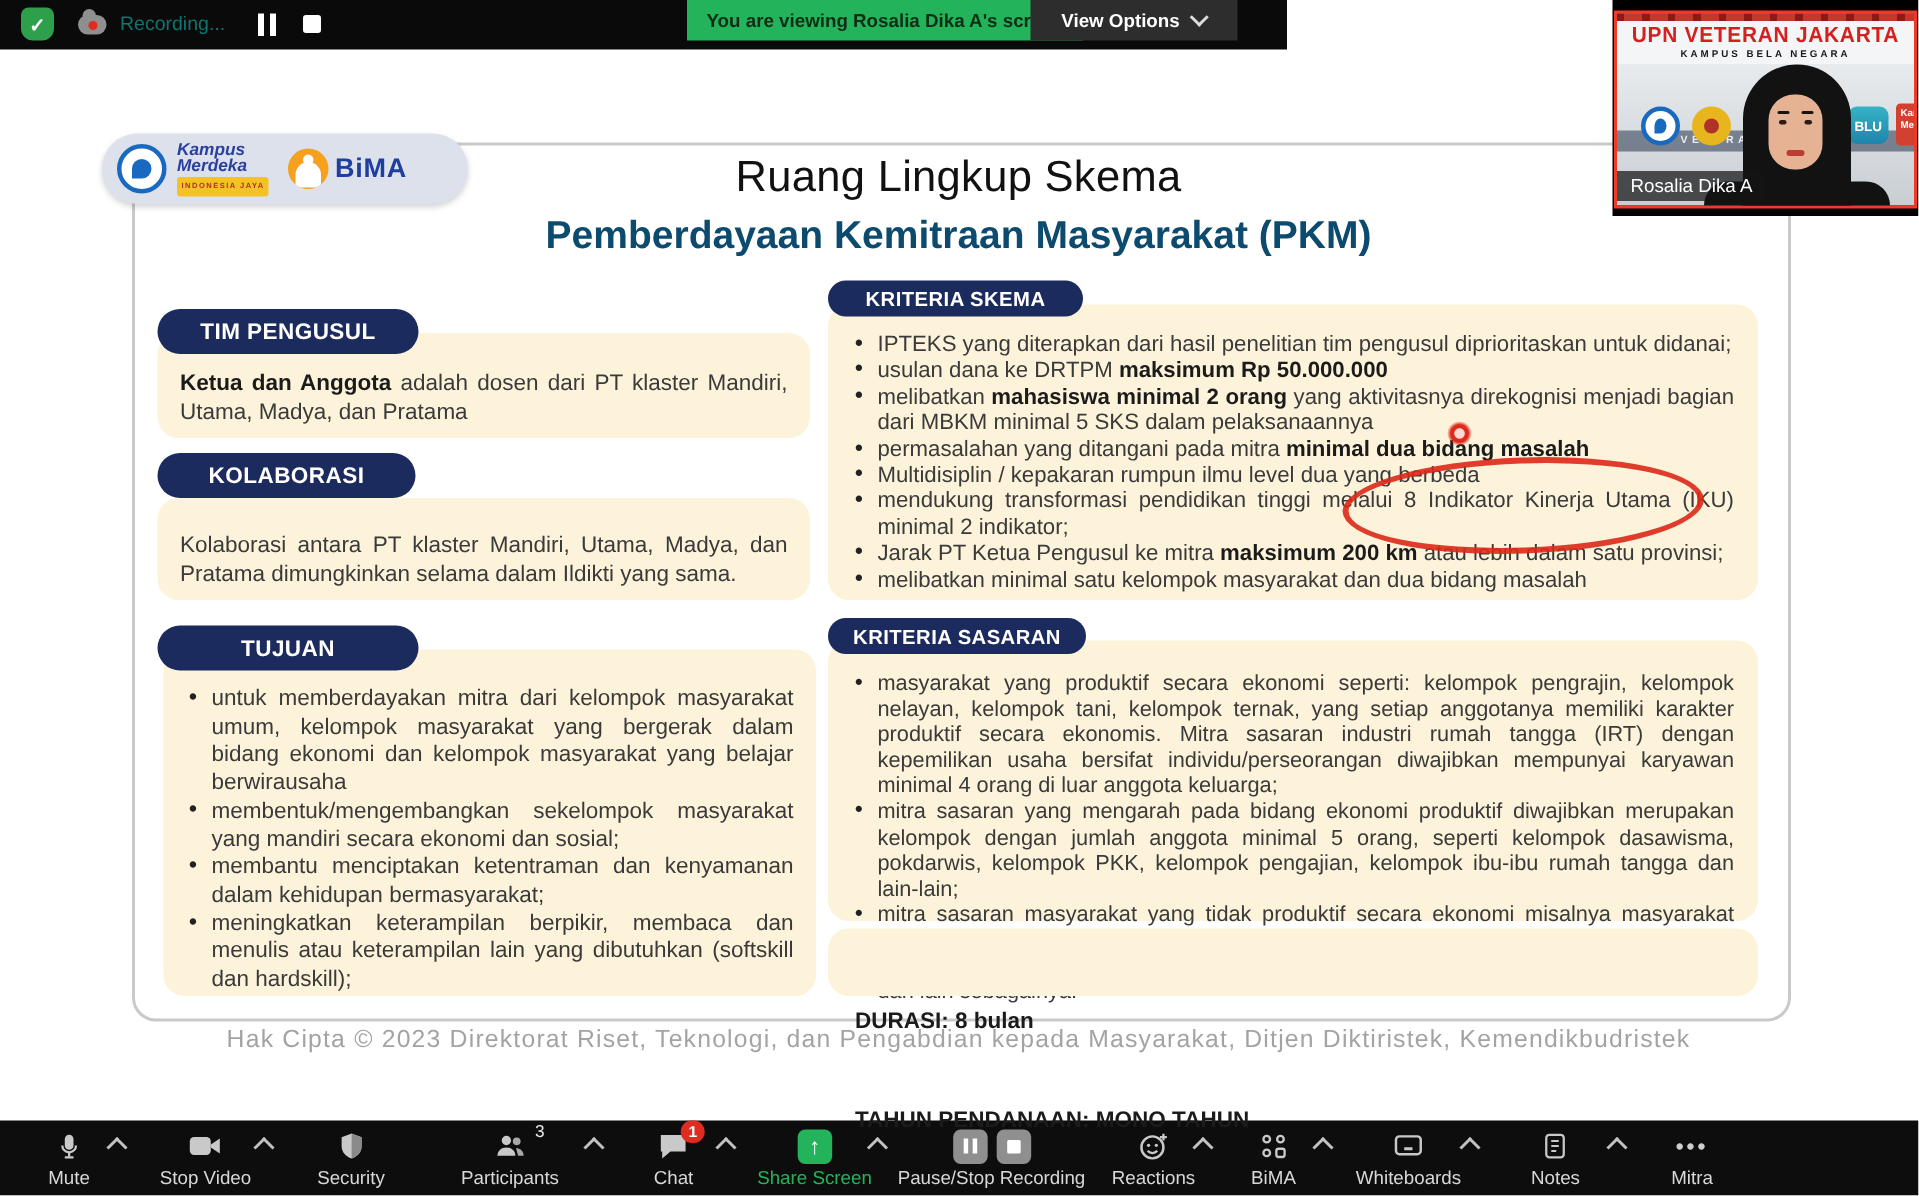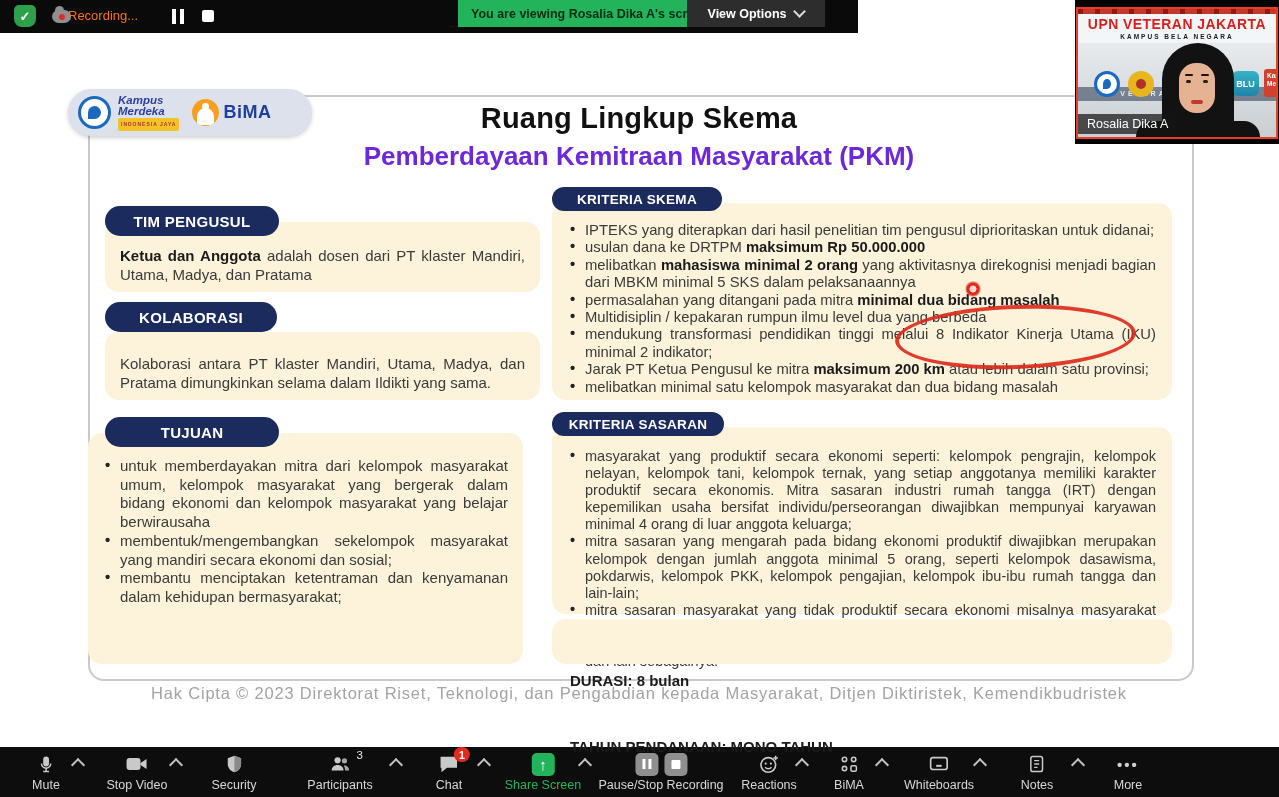--- a/index.html
+++ b/index.html
@@ -8,21 +8,21 @@
   
   .topbar{position:absolute;left:0;top:0;width:858px;height:33px;background:#0a0a0a;}
   .shield{position:absolute;left:14px;top:5px;width:22px;height:22px;background:#2ea04c;
           border-radius:5px 5px 8px 8px;color:#fff;font-weight:bold;font-size:13px;
           display:flex;align-items:center;justify-content:center;}
   .reccloud{position:absolute;left:52px;top:10px;width:19px;height:13px;background:#8f8f8f;
             border-radius:7px;}
   .reccloud::before{content:"";position:absolute;left:3px;top:-4px;width:9px;height:9px;
             background:#8f8f8f;border-radius:50%;}
   .reccloud .reddot{position:absolute;left:7px;top:4px;width:6px;height:6px;background:#e02b20;border-radius:50%;}
-  .rectext{position:absolute;left:68px;top:8px;color:#f97316;font-size:13px;}
+  .rectext{position:absolute;left:80px;top:8px;color:#0f766e;font-size:13px;}
   .pausebtn{position:absolute;left:172px;top:9px;width:14px;height:15px;display:flex;gap:4px;cursor:pointer;}
   .pausebtn i{width:4px;height:15px;background:#fff;display:block;}
   .stopbtn{position:absolute;left:202px;top:10px;width:12px;height:12px;background:#fff;border-radius:2px;cursor:pointer;}
   .banner{position:absolute;left:458px;top:0;height:27px;padding:0 13px;background:#23b45b;
           display:flex;align-items:center;font-size:12.5px;font-weight:bold;color:#0e2d15;}
   .viewopts{position:absolute;left:687px;top:0;height:27px;width:138px;background:#2d2d2d;
           display:flex;align-items:center;justify-content:center;gap:9px;color:#fff;
           font-size:12.5px;font-weight:bold;cursor:pointer;}
   .chev-down{width:7px;height:7px;border-right:2px solid #ddd;border-bottom:2px solid #ddd;
           transform:rotate(45deg);margin-top:-4px;}
@@ -37,37 +37,37 @@
   .logo-circ i{width:13px;height:13px;background:#1a69c0;border-radius:50% 50% 50% 0;display:block;}
   .km-text{line-height:11px;font-size:11.5px;font-weight:bold;font-style:italic;color:#2b3f9e;}
   .km-ribbon{display:inline-block;background:#f3c226;color:#b03030;font-size:5px;font-weight:bold;
         font-style:normal;letter-spacing:1px;padding:1px 3px;border-radius:2px;margin-top:1px;}
   .bima{display:flex;align-items:center;gap:4px;margin-left:6px;}
   .bima-circ{width:27px;height:27px;border-radius:50%;background:#f5a01e;position:relative;overflow:hidden;}
   .bima-circ::after{content:"";position:absolute;left:5px;top:9px;width:17px;height:17px;background:#fff;border-radius:50% 50% 0 0;}
   .bima-circ::before{content:"";position:absolute;left:10px;top:4px;width:7px;height:7px;background:#fff;border-radius:50%;z-index:1;}
   .bima-label{font-size:18px;font-weight:900;color:#1e3f9e;letter-spacing:.5px;}
   .title{position:absolute;left:88px;top:102px;width:1102px;text-align:center;font-size:29px;
-        font-weight:700;color:#111;letter-spacing:.2px;}
+        font-weight:400;color:#111;letter-spacing:.2px;}
   .subtitle{position:absolute;left:88px;top:141px;width:1102px;text-align:center;font-size:26px;
-        font-weight:800;color:#6d28d9;}
+        font-weight:800;color:#0c4a6e;}
   
   .pill{position:absolute;background:#1c2b5e;color:#fff;font-weight:bold;border-radius:16px;
         display:flex;align-items:center;justify-content:center;z-index:3;letter-spacing:.3px;}
   .pill.l{height:30px;font-size:15px;}
   .pill.r{height:24px;font-size:13.5px;}
   .cream{position:absolute;background:#fcf3da;border-radius:14px;box-sizing:border-box;color:#3a3a3a;z-index:2;}
   .cream p{margin:0;text-align:justify;}
   .cream ul{margin:0;padding:0;list-style:none;}
   .cream li{position:relative;padding-left:17px;text-align:justify;}
   .cream li::before{content:"•";position:absolute;left:2px;top:-1px;font-weight:bold;color:#222;}
   .b{font-weight:bold;color:#1b1b1b;}
   #tim-body{left:105px;top:222px;width:435px;height:70px;padding:24px 15px 0;font-size:15px;line-height:19px;}
   #kolab-body{left:105px;top:332px;width:435px;height:68px;padding:22px 15px 0;font-size:15px;line-height:19px;}
-  #tujuan-body{left:88px;top:433px;width:435px;height:231px;padding:24px 15px 0;font-size:15px;line-height:18.7px;}
+  #tujuan-body{left:109px;top:433px;width:435px;height:231px;padding:24px 15px 0;font-size:15px;line-height:18.7px;}
   #skema-body{left:552px;top:203px;width:620px;height:197px;padding:19px 16px 0;font-size:14.8px;line-height:17.4px;}
   #sasaran-body{left:552px;top:427px;width:620px;height:187px;padding:21px 16px 0;font-size:14.5px;line-height:17.1px;}
   #durasi-box{left:552px;top:619px;width:620px;height:45px;padding:5px 18px 0;font-size:15px;line-height:17.5px;}
   #durasi-box p{font-weight:bold;color:#1b1b1b;text-align:left;margin-top:48px;}
   
   .red-ellipse{position:absolute;left:895px;top:305px;width:233px;height:56px;border:4px solid rgba(221,40,24,.9);
         border-radius:50%;transform:rotate(-2deg);z-index:5;}
   .laser-dot{position:absolute;left:965px;top:281px;width:16px;height:16px;border-radius:50%;z-index:5;
         background:radial-gradient(circle,#ffd9d2 0%,#ffd9d2 28%,#de2a1c 34%,#de2a1c 52%,rgba(222,60,40,.35) 66%,rgba(222,60,40,0) 80%);}
   .footer{position:absolute;left:88px;top:684px;width:1102px;text-align:center;color:#a3a3a3;
@@ -175,20 +175,21 @@
 <div class="cream" id="kolab-body">
   <p><span>Kolaborasi antara PT klaster Mandiri, Utama, Madya, dan Pratama dimungkinkan selama dalam Ildikti yang sama.</span></p>
 </div>
 
 <div class="pill l" style="left:105px;top:417px;width:174px;">TUJUAN</div>
 <div class="cream" id="tujuan-body">
   <ul>
       <li><span>untuk memberdayakan mitra dari kelompok masyarakat umum, kelompok masyarakat yang bergerak dalam bidang ekonomi dan kelompok masyarakat yang belajar berwirausaha</span></li>
       <li><span>membentuk/mengembangkan sekelompok masyarakat yang mandiri secara ekonomi dan sosial;</span></li>
       <li><span>membantu menciptakan ketentraman dan kenyamanan dalam kehidupan bermasyarakat;</span></li>
+      <li><span>meningkatkan keterampilan berpikir, membaca dan menulis atau keterampilan lain yang dibutuhkan (softskill dan hardskill);</span></li>
     </ul>
 </div>
 
 <div class="pill r" style="left:552px;top:187px;width:170px;">KRITERIA SKEMA</div>
 <div class="cream" id="skema-body">
   <ul>
       <li><span>IPTEKS yang diterapkan dari hasil penelitian tim pengusul diprioritaskan untuk didanai;</span></li>
       <li><span>usulan dana ke DRTPM </span><span class="b">maksimum Rp 50.000.000</span></li>
       <li><span>melibatkan </span><span class="b">mahasiswa minimal 2 orang</span><span> yang aktivitasnya direkognisi menjadi bagian dari MBKM minimal 5 SKS dalam pelaksanaannya</span></li>
       <li><span>permasalahan yang ditangani pada mitra </span><span class="b">minimal dua bidang masalah</span></li>
@@ -369,16 +370,16 @@
           <line x1="9" y1="12" x2="15" y2="12" stroke="#c9c9c9" stroke-width="1.6"></line>
           <line x1="9" y1="16" x2="13" y2="16" stroke="#c9c9c9" stroke-width="1.6"></line>
         </svg>
     </span>
     <span class="tbl">Notes</span>
   </div>
   <span class="caret" style="left:1073px"></span>
 
   <div class="tb" style="left:1128px">
     <span class="tbi dots">•••</span>
-    <span class="tbl">More</span>
+    <span class="tbl">Mitra</span>
   </div>
 
 </div>
 
 </body></html>

